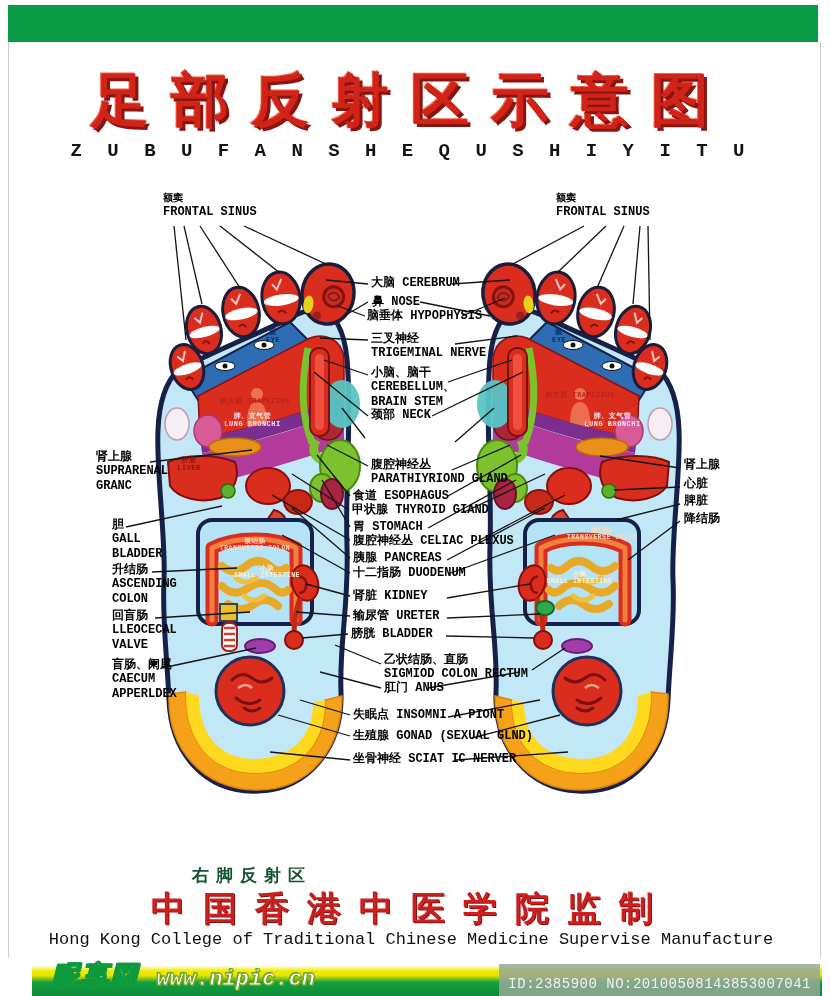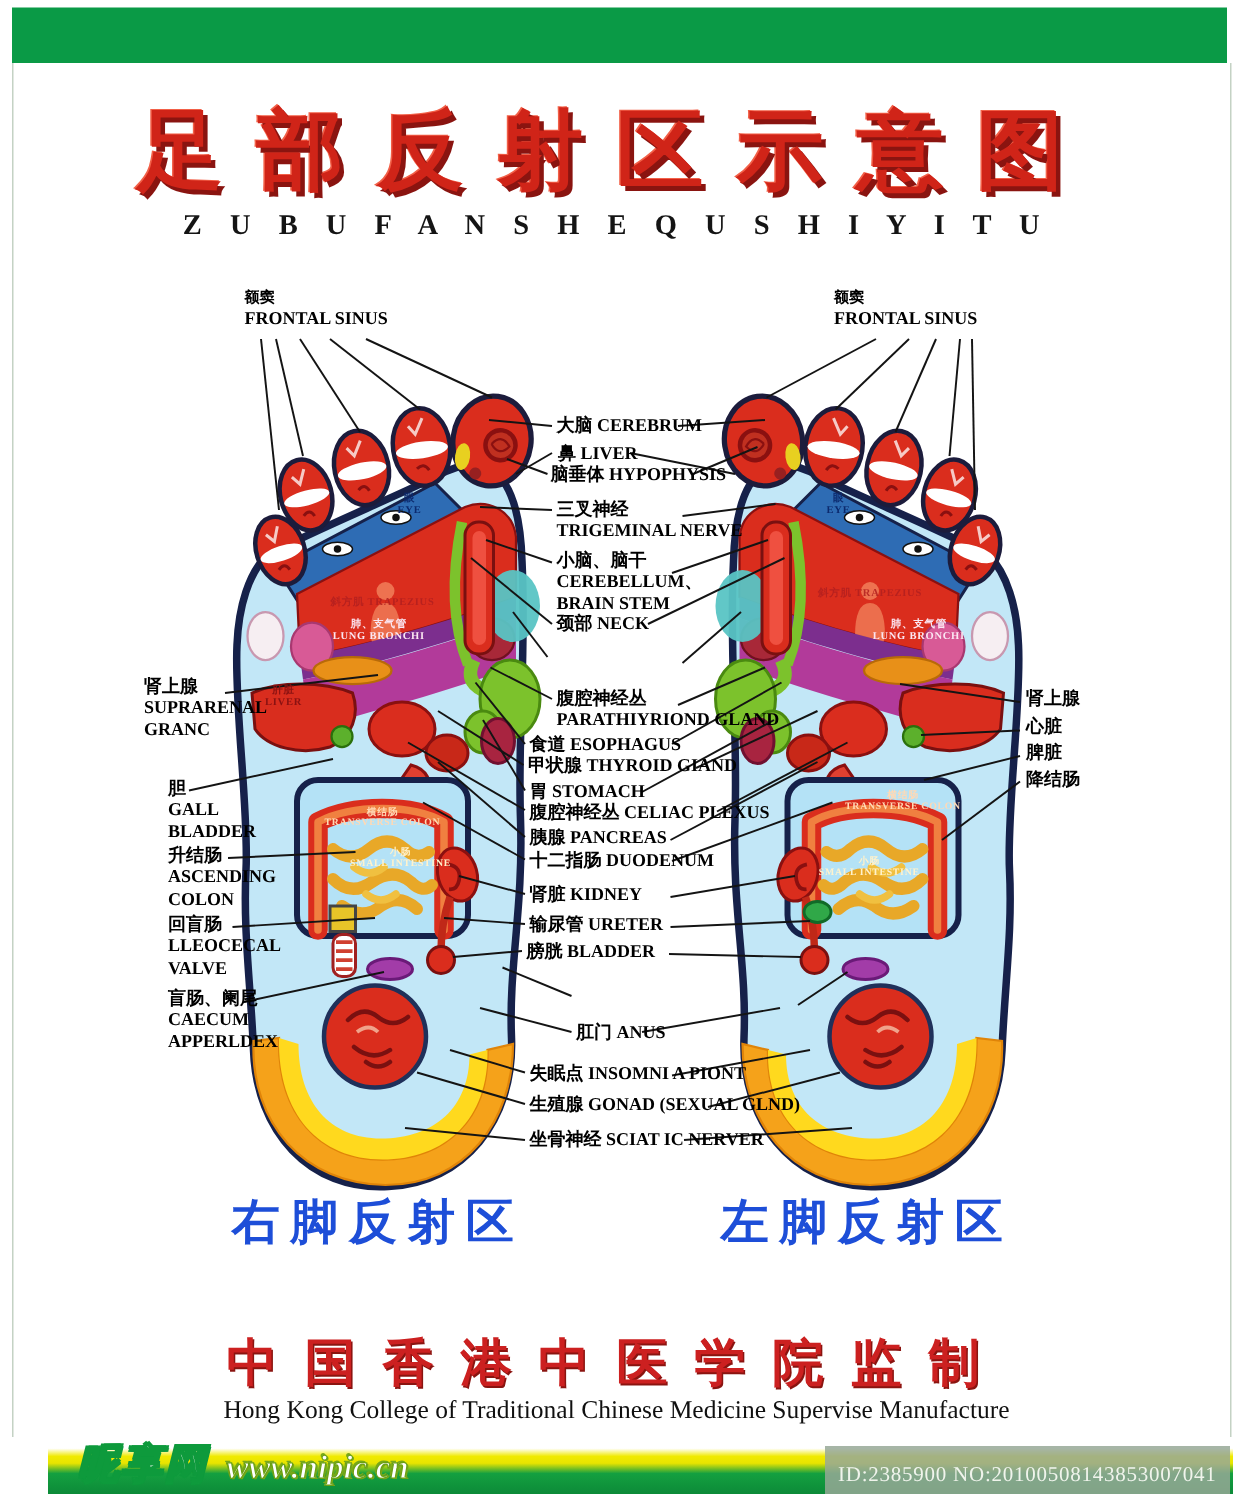--- a/index.html
+++ b/index.html
@@ -1,32 +1,32 @@
 <!DOCTYPE html>
 <html><head>
 <meta charset="utf-8">
 <style>
   html,body{margin:0;padding:0;background:#fff;}
   .poster{position:relative;width:822px;height:996px;background:#fff;overflow:hidden;
-          font-family:Liberation Serif, serif;}
+          font-family:Liberation Mono, monospace;}
   .greenbar{position:absolute;left:8px;right:4px;top:5px;height:37px;background:#0a9a46;}
   .frameL{position:absolute;left:8px;top:42px;bottom:38px;width:1px;background:#c4d2c4;}
   .frameR{position:absolute;left:820px;top:42px;bottom:38px;width:1px;background:#c4d2c4;}
   .title{position:absolute;left:0;right:0;top:62px;text-align:center;
          font-size:58px;font-weight:bold;letter-spacing:22px;color:#d02418;
          text-shadow:3px 3px 0 #8a1410,-1px -1px 0 #f26048;white-space:nowrap;}
   .pinyin{position:absolute;left:0;right:0;top:140px;text-align:center;
           font-size:19px;font-weight:bold;letter-spacing:7px;color:#141414;white-space:nowrap;}
   .lbl{position:absolute;font-weight:bold;font-size:12px;color:#000;line-height:1.2;white-space:nowrap;}
   .lbl span{display:block;}
   .lbl .zh{font-size:10px;}
   .ift{position:absolute;font-weight:bold;font-size:7px;line-height:1.15;text-align:center;letter-spacing:.5px;}
   .ift span{display:block;}
-  .cap{position:absolute;width:240px;text-align:center;font-size:32px;font-weight:bold;
-       letter-spacing:7px;color:#1d4ed8;top:793px;}
+  .cap{position:absolute;width:240px;text-align:center;font-size:17px;font-weight:bold;
+       letter-spacing:7px;color:#14532d;top:864px;}
   .footer-zh{position:absolute;left:0;right:0;top:886px;text-align:center;font-size:34px;
              font-weight:bold;letter-spacing:18px;color:#cc2020;text-shadow:1px 1px 0 #8a1410;white-space:nowrap;}
   .footer-en{position:absolute;left:0;right:0;top:930px;text-align:center;font-size:17px;color:#101010;white-space:nowrap;}
   .wmbar{position:absolute;left:0;right:0;bottom:0;height:38px;
          background:linear-gradient(180deg,#ffffff 0%,#ffffff 20%,#f0ea00 34%,#e8e400 46%,#14a040 64%,#0c8a38 100%);margin-left:32px;}
   .wmlogo{position:absolute;left:20px;top:0;font-style:italic;font-weight:bold;color:#fff;white-space:nowrap;}
   .wmsite{font-size:27px;letter-spacing:2px;-webkit-text-stroke:1.2px #0e9a3c;
           text-shadow:1px 1px 0 #0e9a3c,-1px -1px 0 #0e9a3c,1px -1px 0 #0e9a3c,-1px 1px 0 #0e9a3c;}
   .wmurl{font-size:22px;margin-left:8px;-webkit-text-stroke:0.8px #6aa014;
          text-shadow:1px 1px 0 #7aa818,-1px -1px 0 #7aa818;}
@@ -240,21 +240,21 @@
   </div>
   <div class="lbl" style="left:556px;top:193px">
     <span class="zh">额窦</span>
     <span>FRONTAL SINUS</span>
   </div>
 
   <div class="lbl" style="left:371px;top:276px">
       <span>大脑 CEREBRUM</span>
     </div>
   <div class="lbl" style="left:372px;top:295px">
-      <span>鼻 LIVER</span>
+      <span>鼻 NOSE</span>
     </div>
   <div class="lbl" style="left:367px;top:309px">
       <span>脑垂体 HYPOPHYSIS</span>
     </div>
   <div class="lbl" style="left:371px;top:332px">
       <span>三叉神经</span>
       <span>TRIGEMINAL NERVE</span>
     </div>
   <div class="lbl" style="left:371px;top:366px">
       <span>小脑、脑干</span>
@@ -288,20 +288,24 @@
     </div>
   <div class="lbl" style="left:353px;top:589px">
       <span>肾脏 KIDNEY</span>
     </div>
   <div class="lbl" style="left:353px;top:609px">
       <span>输尿管 URETER</span>
     </div>
   <div class="lbl" style="left:351px;top:627px">
       <span>膀胱 BLADDER</span>
     </div>
+  <div class="lbl" style="left:384px;top:653px">
+      <span>乙状结肠、直肠</span>
+      <span>SIGMIOD COLON RECTUM</span>
+    </div>
   <div class="lbl" style="left:384px;top:681px">
       <span>肛门 ANUS</span>
     </div>
   <div class="lbl" style="left:353px;top:708px">
       <span>失眠点 INSOMNI A PIONT</span>
     </div>
   <div class="lbl" style="left:353px;top:729px">
       <span>生殖腺 GONAD (SEXUAL GLND)</span>
     </div>
   <div class="lbl" style="left:353px;top:752px">
@@ -384,21 +388,20 @@
   <div class="ift" style="left:222px;top:565px;width:90px;color:#fff2cc;font-size:6.5px">
       <span>小肠</span>
       <span>SMALL INTESTINE</span>
     </div>
   <div class="ift" style="left:532px;top:571px;width:95px;color:#fff2cc;font-size:6.5px">
       <span>小肠</span>
       <span>SMALL INTESTINE</span>
     </div>
 
   <div class="cap" style="left:132px">右脚反射区</div>
-  <div class="cap" style="left:458px">左脚反射区</div>
 
   <div class="footer-zh">中国香港中医学院监制</div>
   <div class="footer-en">Hong Kong College of Traditional Chinese Medicine Supervise Manufacture</div>
 
   <div class="wmbar">
     <div class="wmlogo">
       <span class="wmsite">昵享网</span>
       <span class="wmurl">www.nipic.cn</span>
     </div>
     <div class="wmid">ID:2385900 NO:20100508143853007041</div>

